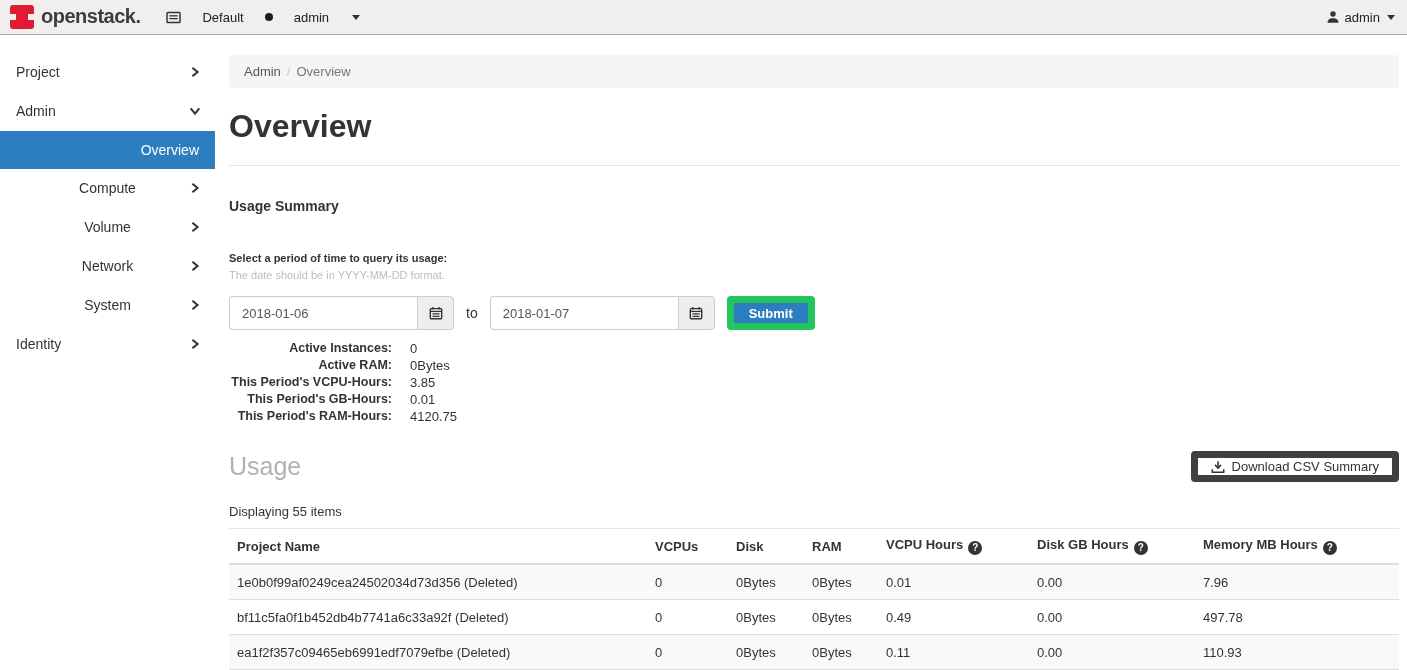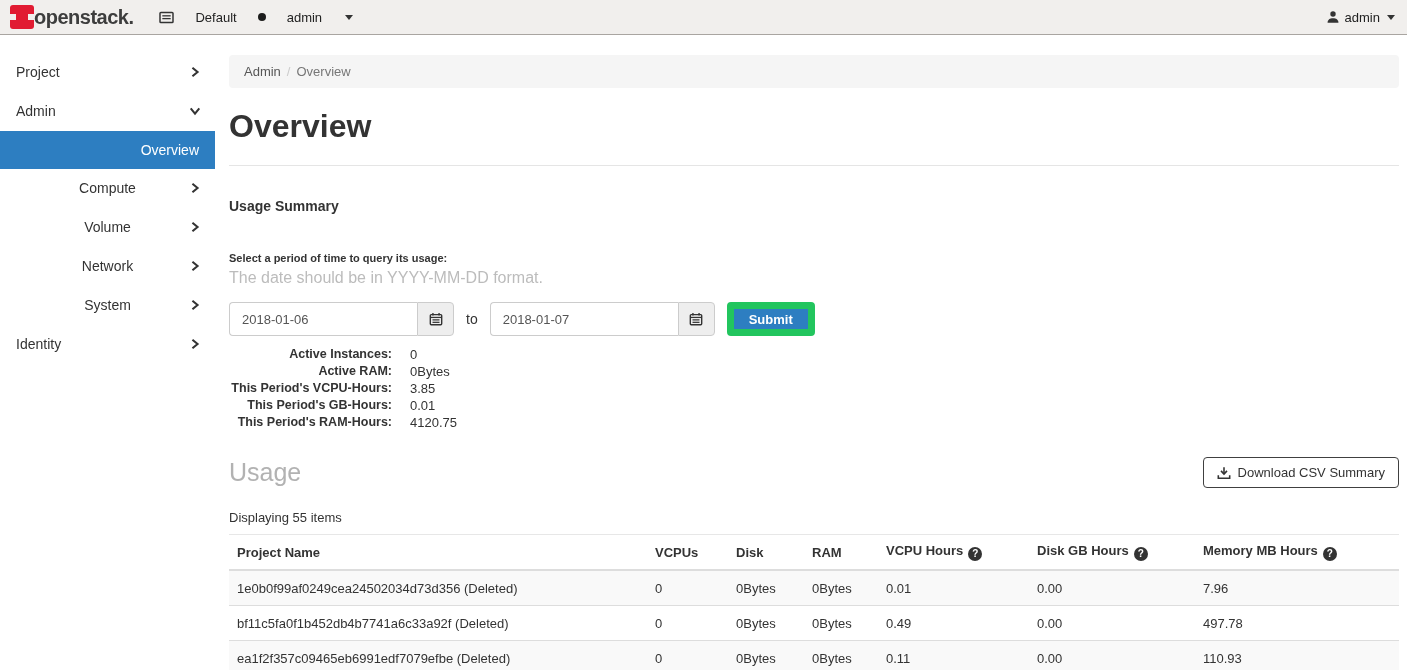--- a/index.html
+++ b/index.html
@@ -12,21 +12,21 @@
 
   
   .navbar {
     height: 35px;
     background: #f1efed;
     border-bottom: 1px solid #a9a5a1;
     display: flex;
     align-items: center;
     padding: 0 12px 0 10px;
   }
-  .brand { display: flex; align-items: center; }
+  .brand { display: flex; align-items: flex-start; gap: 7px; }
   .logo-mark {
     width: 24px; height: 24px;
     background: #e11b32;
     border-radius: 3px;
     position: relative;
   }
   .logo-mark::before, .logo-mark::after {
     content: "";
     position: absolute;
     top: 9px; height: 6px;
@@ -86,21 +86,21 @@
   .crumb-sep { color: #ccc; margin: 0 6px; }
   .crumb-active { color: #777; }
 
   
   h1.page-title { font-size: 32px; font-weight: bold; color: #333; margin: 20px 0 0 0; }
   hr.title-rule { border: none; border-top: 1px solid #e5e5e5; margin: 20px 0 0 0; }
 
   
   h2.section-heading { font-size: 14px; font-weight: bold; color: #333; margin-top: 32px; }
   .query-prompt { font-size: 11px; font-weight: bold; color: #333; margin-top: 38px; }
-  .query-hint { font-size: 16px; color: #bcbcbc; margin-top: 5px; }
+  .query-hint { font-size: 11px; color: #bcbcbc; margin-top: 5px; }
 
   .date-form { display: flex; align-items: center; margin-top: 15px; }
   .input-group { display: flex; }
   .date-input {
     width: 188px; height: 34px;
     border: 1px solid #ccc;
     border-right: none;
     border-radius: 4px 0 0 4px;
     padding: 0 12px;
     font-size: 13px; color: #555;
@@ -131,21 +131,21 @@
   .stat-row { display: flex; line-height: 17px; }
   .stat-label { width: 163px; text-align: right; font-weight: bold; font-size: 12.5px; }
   .stat-value { margin-left: 18px; }
 
   
   .usage-header { margin-top: 26px; display: flex; align-items: center; justify-content: space-between; }
   .usage-title { font-size: 25px; color: #b2b2b2; font-weight: normal; }
   .download-btn {
     height: 31px; padding: 0 13px;
     background: #fff;
-    border: 1px solid #404040;
+    border: 7px solid #404040;
     border-radius: 4px;
     font-size: 13px; color: #333;
     font-family: "Liberation Sans", sans-serif;
     display: flex; align-items: center; gap: 7px;
     cursor: pointer;
   }
   .count-text { margin-top: 22px; font-size: 13px; color: #333; }
 
   table.usage-table {
     width: 100%;

